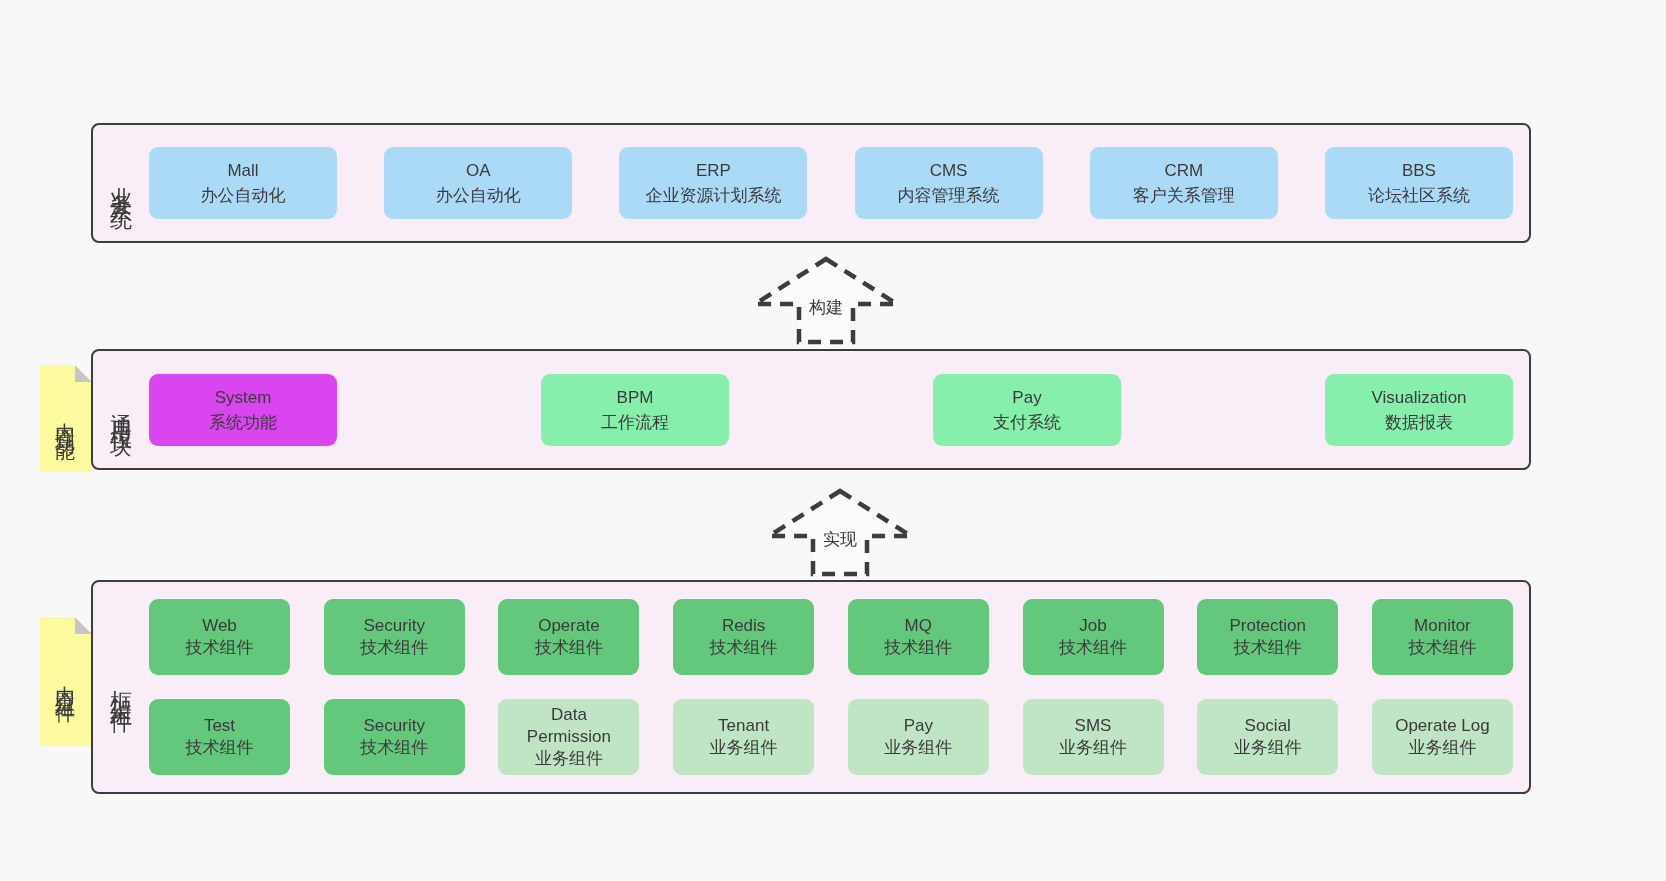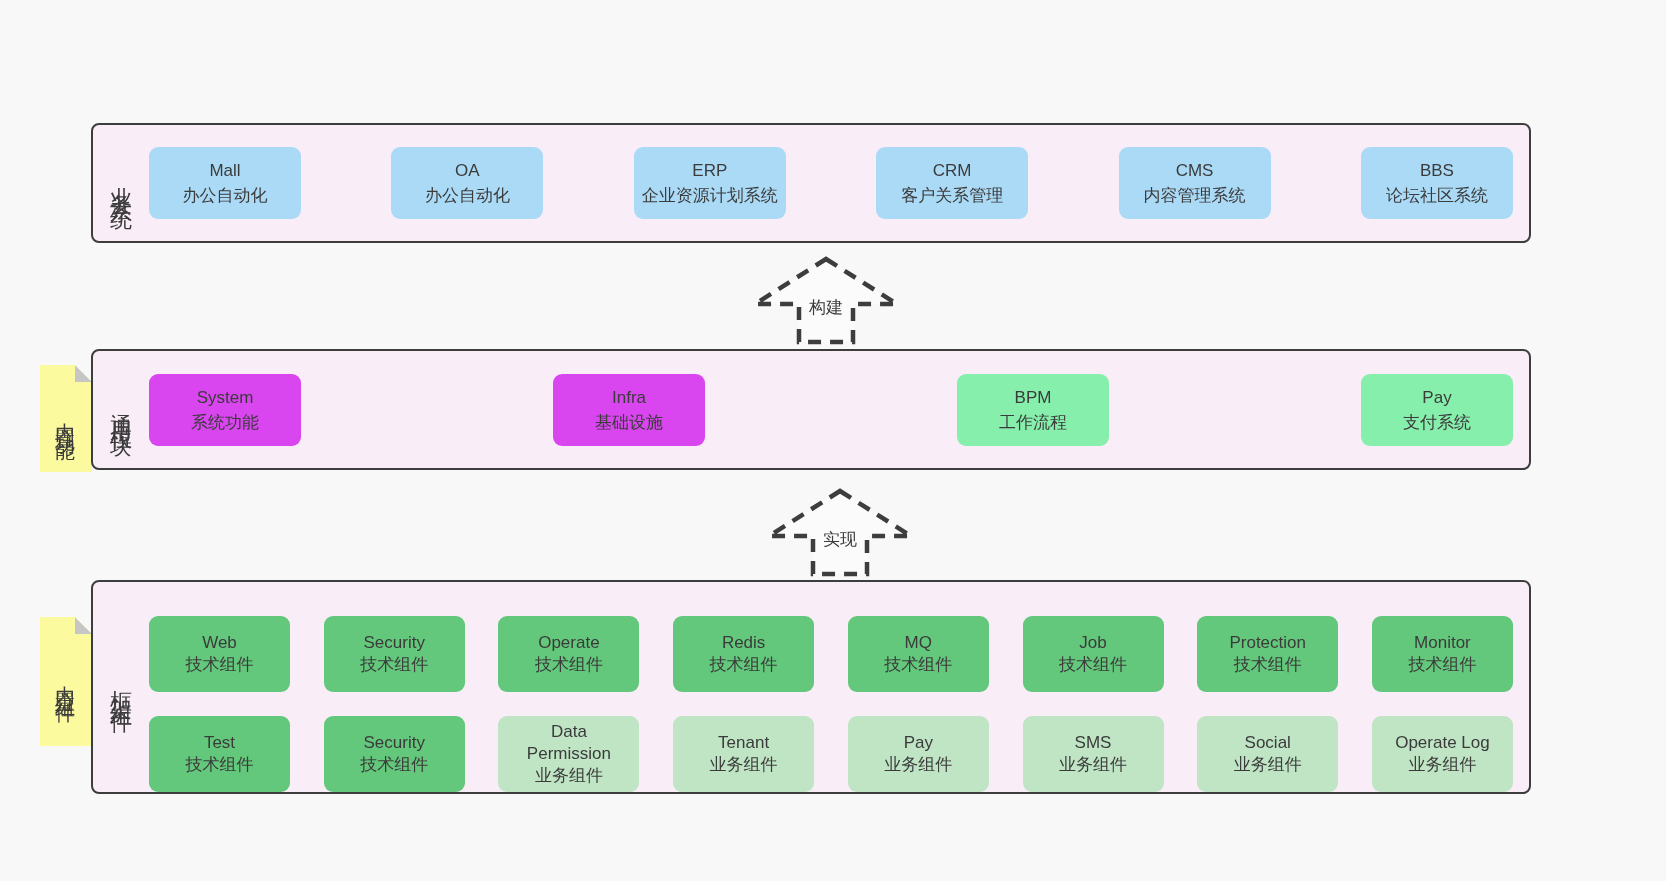--- a/index.html
+++ b/index.html
@@ -43,40 +43,40 @@
     flex:1;
     display:flex;
     align-items:center;
     justify-content:space-between;
     padding:0 16px 0 0;
   }
   .items3 {
     flex:1;
     display:flex;
     flex-direction:column;
-    justify-content:flex-end;
+    justify-content:center;
     gap:24px;
     padding:0 16px 0 0;
   }
   .row {
     display:flex;
     justify-content:space-between;
     width:100%;
   }
   .box {
     border-radius:9px;
     display:flex;
     flex-direction:column;
     align-items:center;
     justify-content:center;
     text-align:center;
     font-size:17px;
     line-height:25px;
   }
-  .band1 .box, .band2 .box { width:152px; height:72px; }
+  .band1 .box, .band2 .box { width:188px; height:72px; }
   .band3 .box { width:141px; height:76px; line-height:22px; padding:0 12px; }
   .blue       { background:#abdaf7; }
   .red        { background:#d946ef; }
   .pink       { background:#86efac; }
   .green      { background:#63c87b; }
   .lightgreen { background:#bfe5c5; }
   .sticky {
     position:absolute;
     left:40px;
     width:52px;
@@ -131,26 +131,26 @@
     </div>
     <div class="box blue">
       <span>OA</span>
       <span>办公自动化</span>
     </div>
     <div class="box blue">
       <span>ERP</span>
       <span>企业资源计划系统</span>
     </div>
     <div class="box blue">
+      <span>CMS</span>
+      <span>内容管理系统</span>
+    </div>
+    <div class="box blue">
       <span>CRM</span>
       <span>客户关系管理</span>
-    </div>
-    <div class="box blue">
-      <span>CMS</span>
-      <span>内容管理系统</span>
     </div>
     <div class="box blue">
       <span>BBS</span>
       <span>论坛社区系统</span>
     </div>
   </div>
 </div>
 
 <div class="arrow arrow1">
   <svg width="152" height="92" viewBox="0 0 152 92">
@@ -166,31 +166,31 @@
 
 <div class="band band2">
   <div class="band-label">
     <span class="vtext">通用模块</span>
   </div>
   <div class="items">
     <div class="box red">
       <span>System</span>
       <span>系统功能</span>
     </div>
-    <div class="box red">
-      <span>Infra</span>
-      <span>基础设施</span>
-    </div>
     <div class="box pink">
       <span>BPM</span>
       <span>工作流程</span>
     </div>
     <div class="box pink">
       <span>Pay</span>
       <span>支付系统</span>
+    </div>
+    <div class="box pink">
+      <span>Visualization</span>
+      <span>数据报表</span>
     </div>
   </div>
 </div>
 
 <div class="arrow arrow2">
   <svg width="152" height="92" viewBox="0 0 152 92">
     <polygon points="76,5 147,50 103,50 103,88 49,88 49,50 5,50" fill="#fbfbfb" stroke="#3d3d3d" stroke-width="4.5" stroke-dasharray="13 9"></polygon>
   </svg>
   <span class="arrow-label">实现</span>
 </div>

